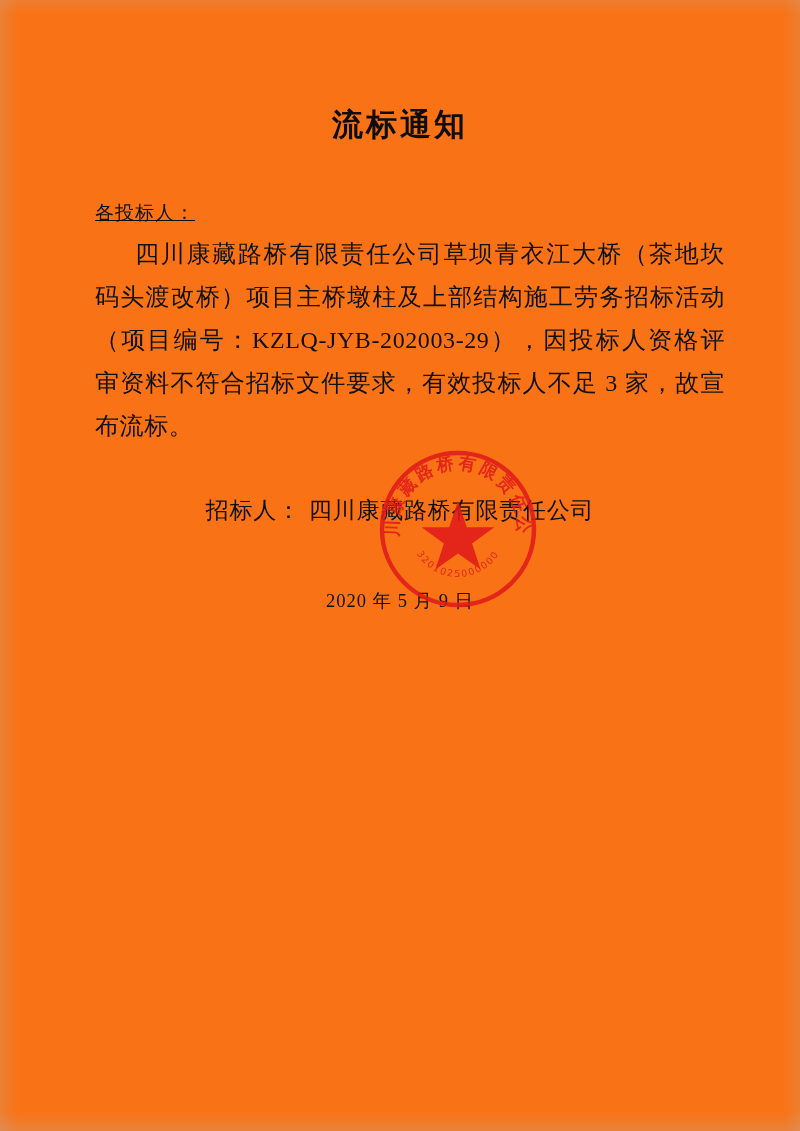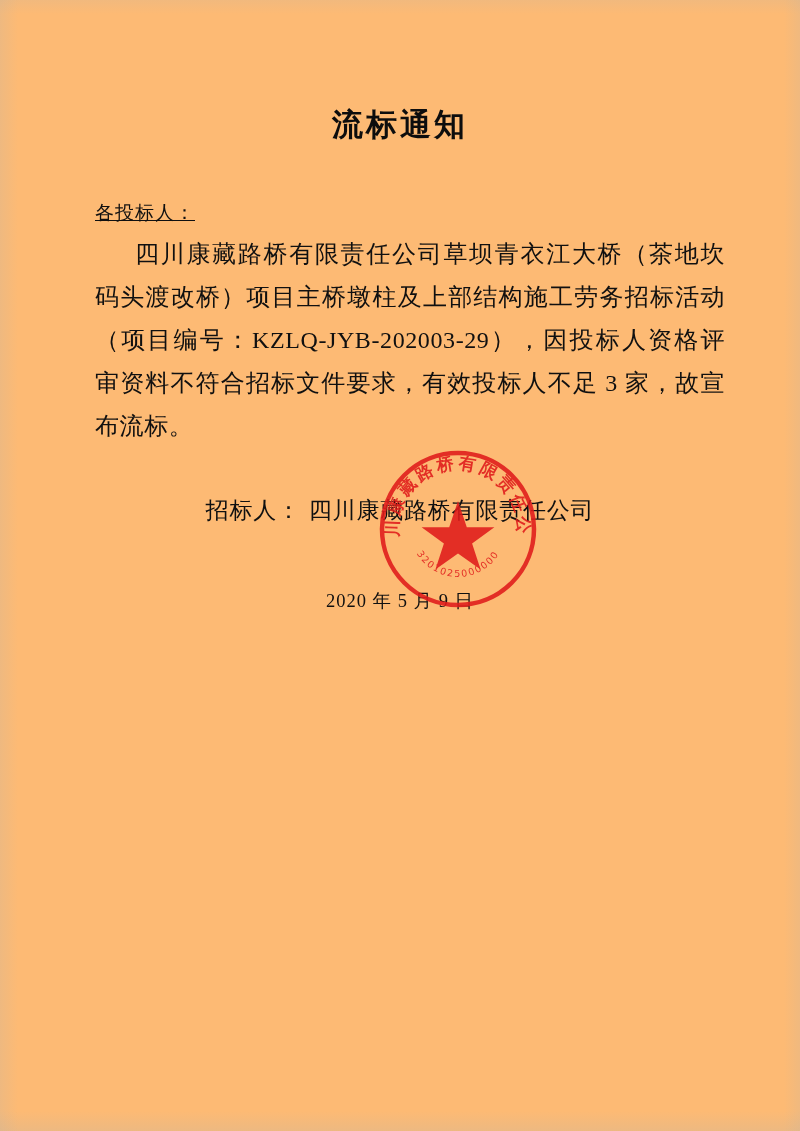--- a/index.html
+++ b/index.html
@@ -12,21 +12,21 @@
     height: 1131px;
     font-family: "Liberation Serif", "DejaVu Serif", serif;
     color: #111111;
     position: relative;
     overflow: hidden;
   }
   .page {
     position: relative;
     width: 800px;
     height: 1131px;
-    background: #fdba74;
+    background: #f97316;
     box-sizing: border-box;
   }
   
   .page::before {
     content: "";
     position: absolute;
     inset: 0;
     pointer-events: none;
     background:
       linear-gradient(to right, rgba(180,180,175,0.20) 0px, rgba(255,255,255,0) 18px),

